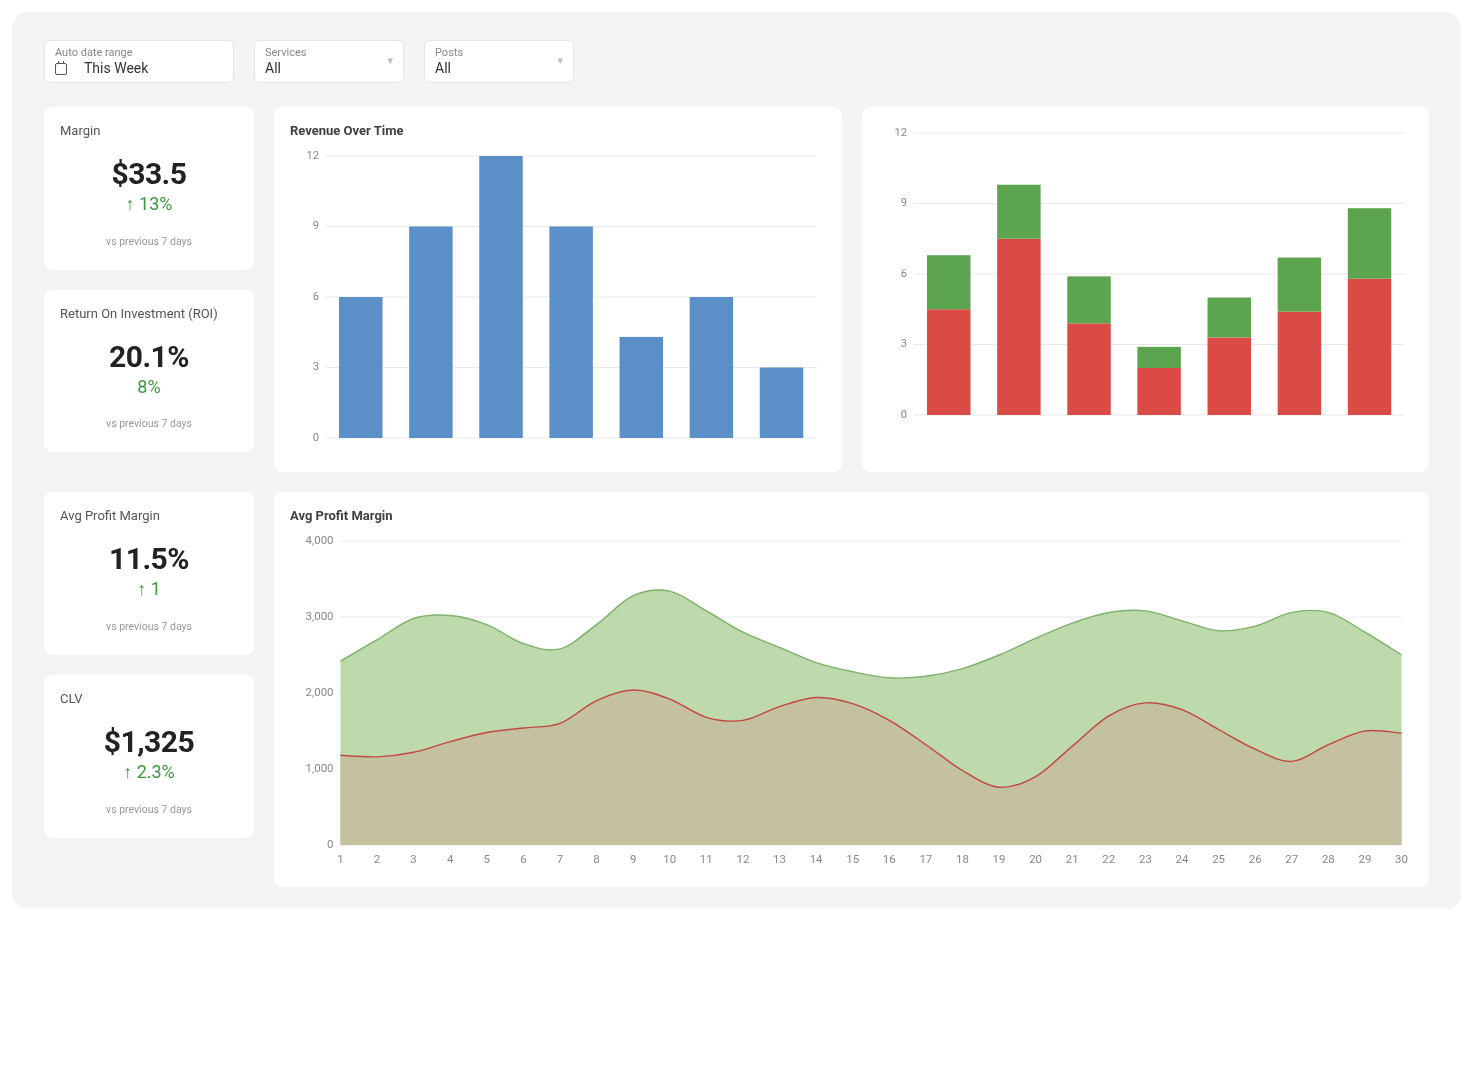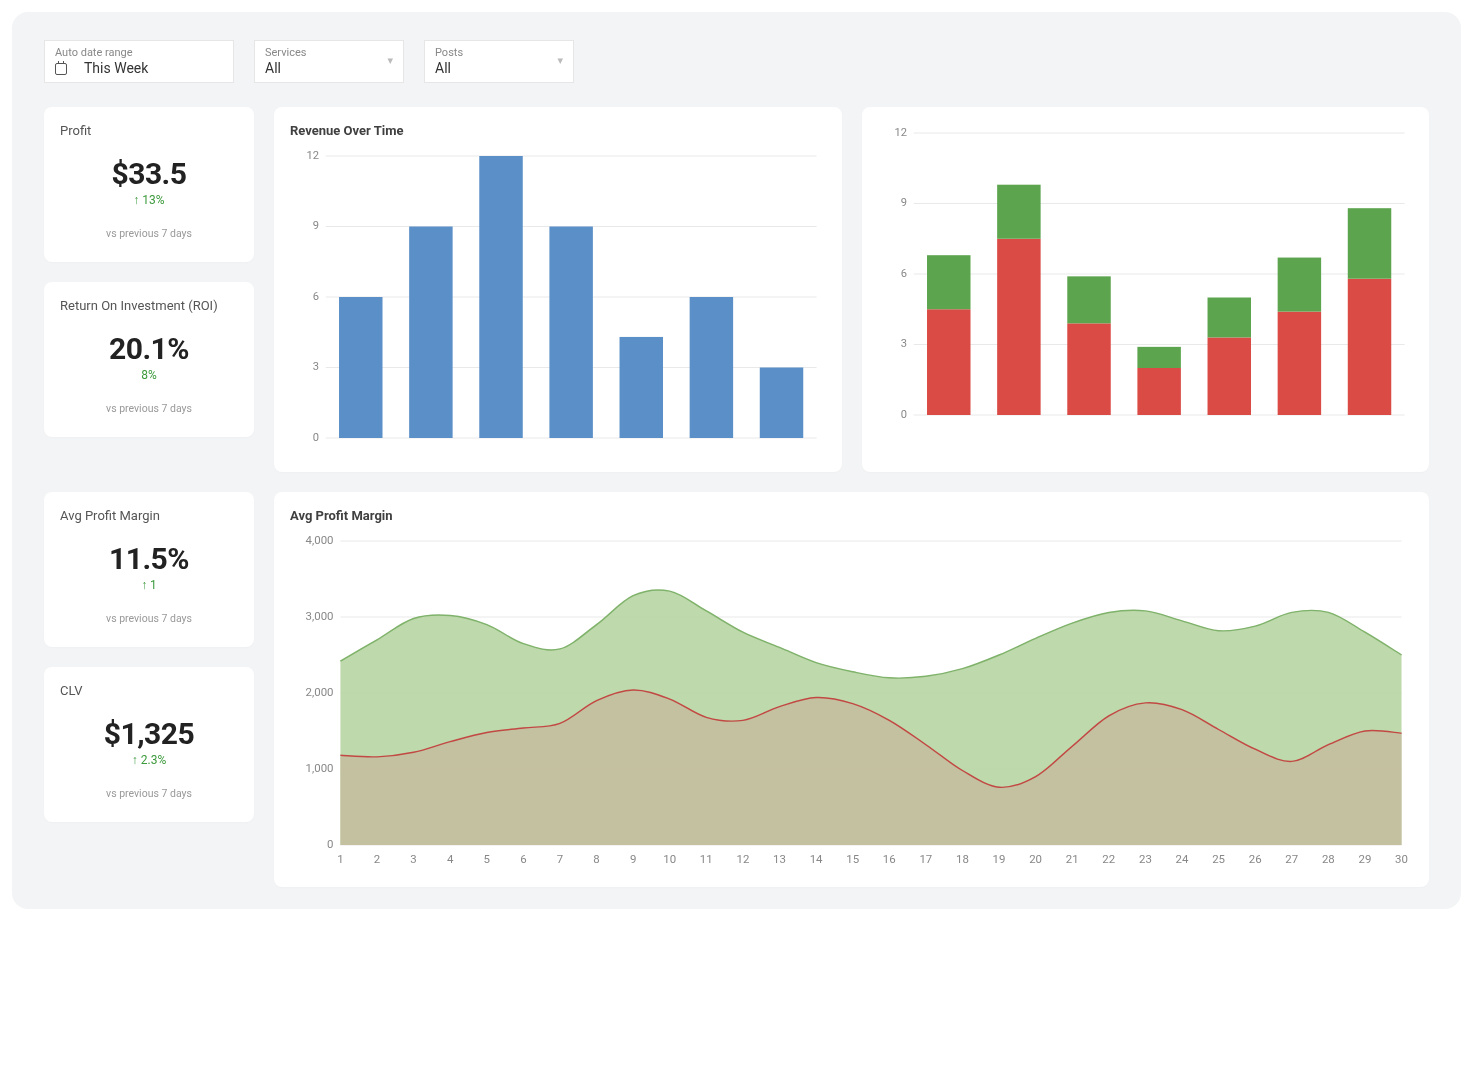--- a/index.html
+++ b/index.html
@@ -21,21 +21,21 @@
   margin-bottom: 16px;
 }
 .filters {
   display: flex;
   gap: 20px;
   margin-bottom: 24px;
 }
 .filter {
   background: #fff;
   border: 1px solid #e6e6e6;
-  border-radius: 0;
+  border-radius: 6px;
   padding: 6px 10px 6px 10px;
   min-width: 150px;
   position: relative;
   line-height: 1.15;
 }
 .filter .label {
   font-size: 11px;
   color: #888;
 }
 .filter .value {
@@ -75,21 +75,21 @@
 .kpi .kpi-value {
   font-size: 30px;
   font-weight: 700;
   color: #222;
   text-align: center;
   letter-spacing: -0.5px;
 }
 .kpi .kpi-delta {
   text-align: center;
   color: #3c9a3c;
-  font-size: 12px;
+  font-size: 18px;
   margin-top: 2px;
 }
 .kpi .kpi-comp {
   text-align: center;
   color: #999;
   font-size: 10.5px;
   margin-top: 20px;
   margin-bottom: 6px;
 }
 .chart-title {
@@ -144,21 +144,21 @@
           <span>All</span>
         </div>
       <span class="chevron">▾</span>
     </div>
   </div>
 
   <div class="grid">
 
     <div class="col-left">
       <div class="card kpi">
-        <div class="kpi-title">Profit</div>
+        <div class="kpi-title">Margin</div>
         <div class="kpi-value">$33.5</div>
         <div class="kpi-delta">↑ 13%</div>
         <div class="kpi-comp">vs previous 7 days</div>
       </div>
       <div class="card kpi">
         <div class="kpi-title">Return On Investment (ROI)</div>
         <div class="kpi-value">20.1%</div>
         <div class="kpi-delta">8%</div>
         <div class="kpi-comp">vs previous 7 days</div>
       </div>

